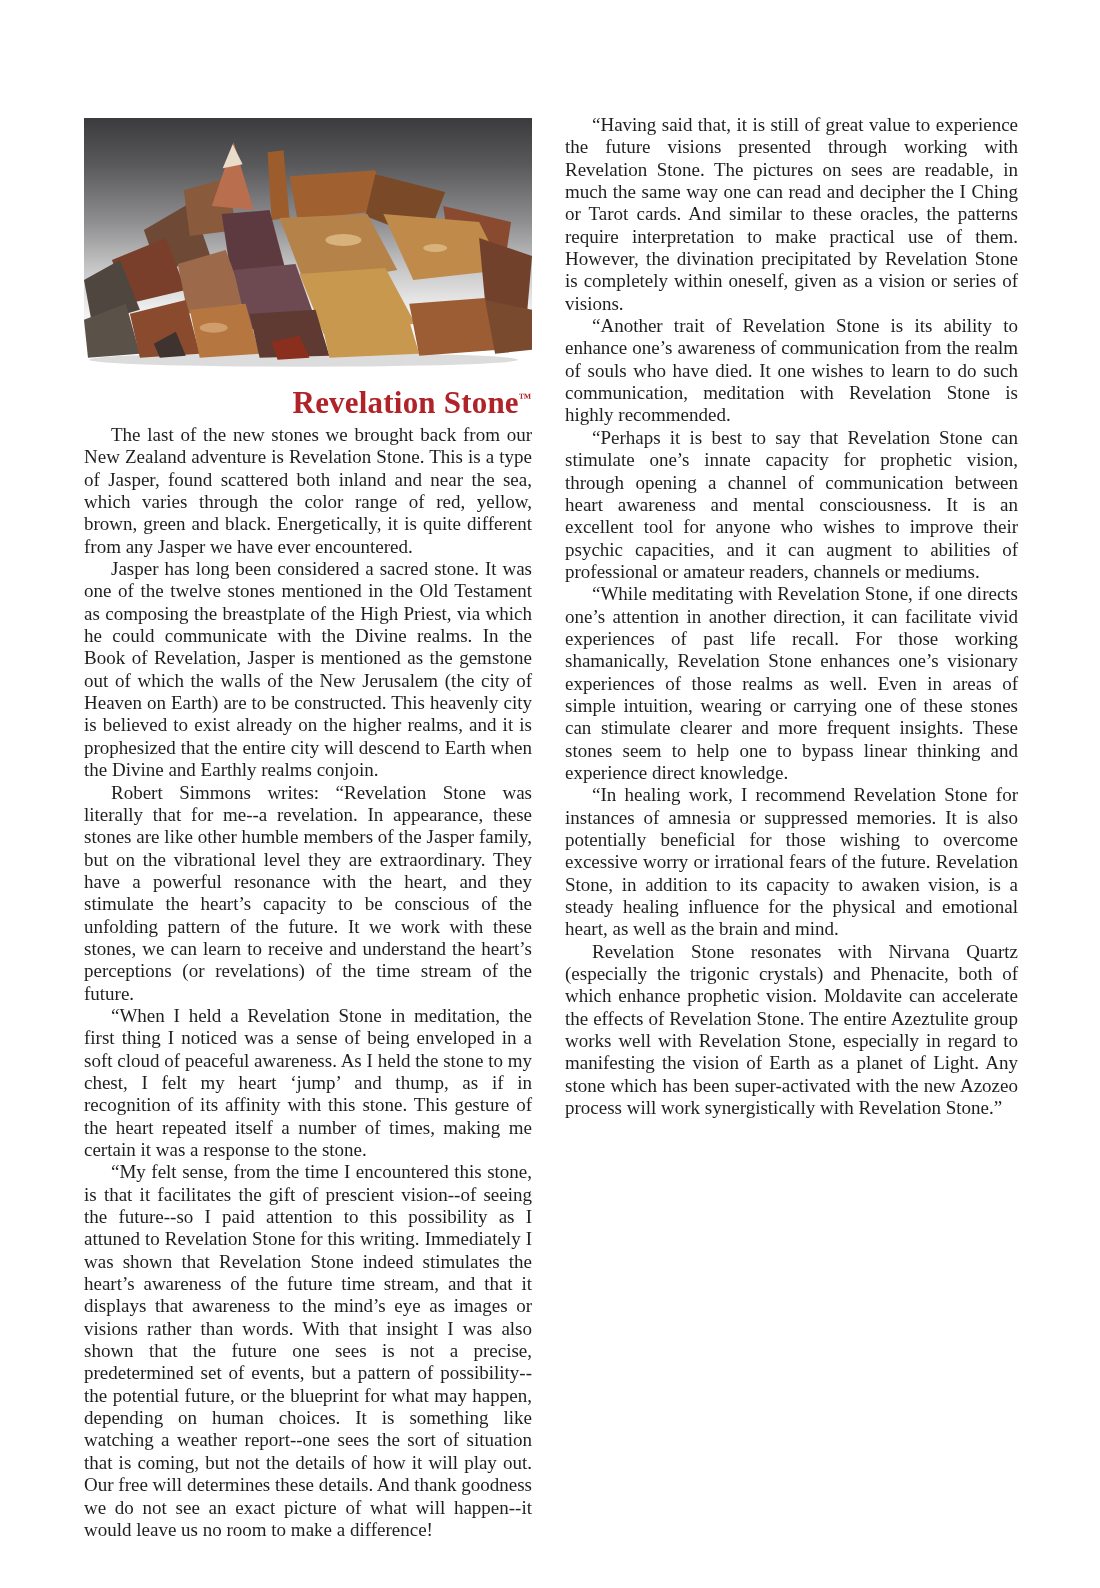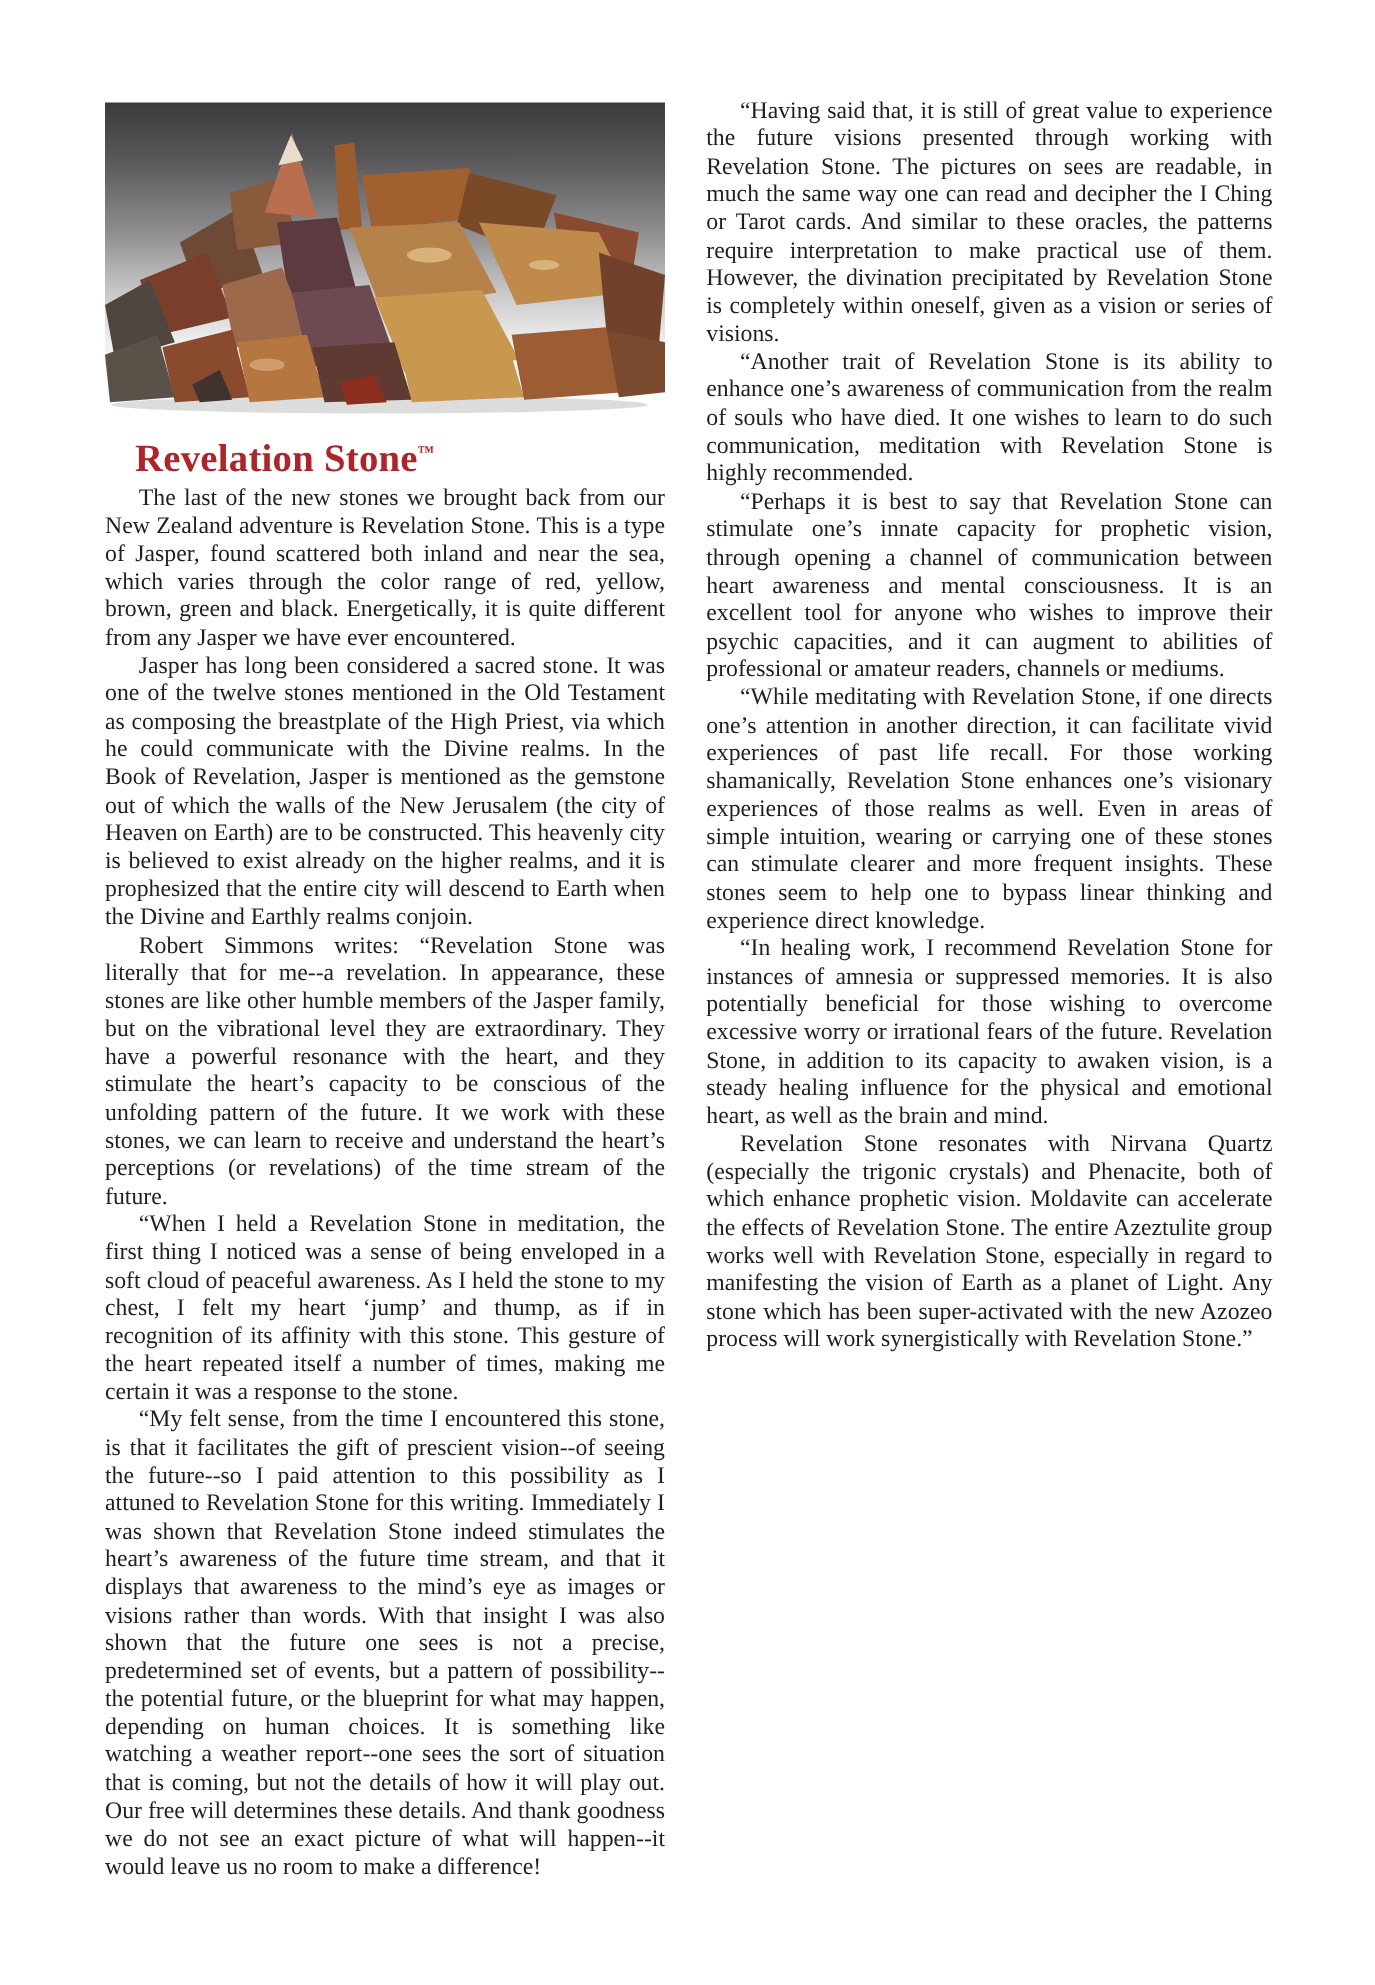--- a/index.html
+++ b/index.html
@@ -4,40 +4,41 @@
 <style>
   html, body { margin:0; padding:0; background:#ffffff; }
   .page {
     position:relative;
     width:1100px; height:1588px;
     background:#ffffff;
     font-family:"Liberation Serif", serif;
     color:#1f1f1f;
     overflow:hidden;
   }
-  .col { position:absolute; }
+  .col { position:absolute;margin-top:36px; }
   .col-left  { left:84px;  top:82px; width:448px; }
   .col-right { left:565px; top:78px; width:453px; }
 
   .photo {
     width:448px; height:259px;
     margin:0 0 9px 0;
     background:linear-gradient(to bottom,
       #3b3b3d 0%, #59595b 18%, #8e8e90 40%,
       #c6c6c7 58%, #efefef 74%, #ffffff 88%);
   }
   .photo svg { display:block; width:448px; height:259px; }
 
   .title {
     margin:0 0 4px 0;
     padding-left:24px;
     font-size:31px; line-height:34px;
     font-weight:bold;
     color:#b02328;
     letter-spacing:0.2px;
+    text-align:right;
   }
   .title sup { font-size:13px; vertical-align:super; line-height:0; }
 
   p.body {
     margin:0;
     font-size:19px;
     line-height:22.35px;
     text-align:justify;
     text-indent:27px;
   }

